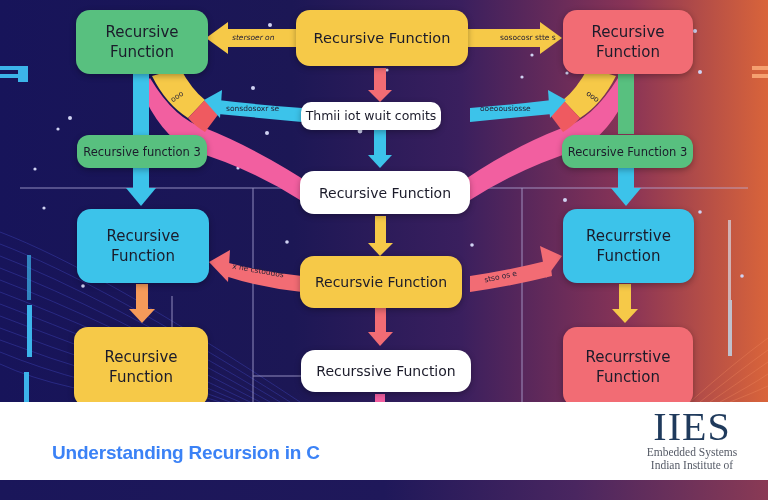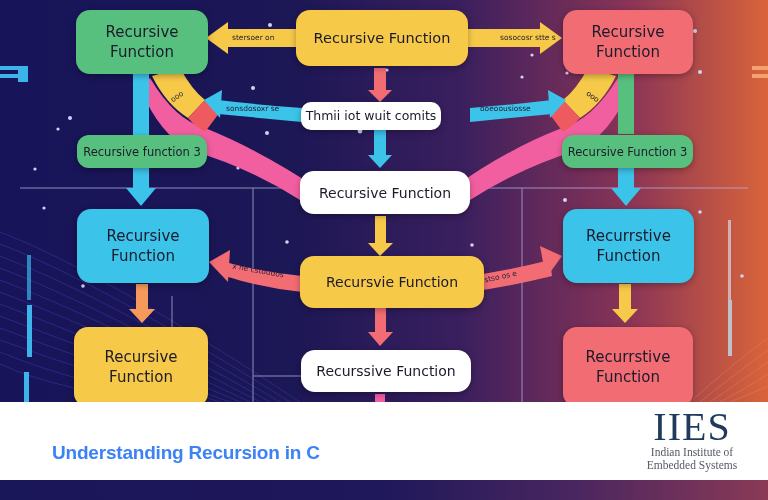--- a/index.html
+++ b/index.html
@@ -150,21 +150,21 @@
       <polygon points="204,100 222,90 220,118" fill="#3cc3ea"></polygon>
       <path d="M470 108 Q510 105 552 100 L552 114 Q510 118 470 122 Z" fill="#3cc3ea"></path>
       <polygon points="566,100 548,90 550,118" fill="#3cc3ea"></polygon>
       <path d="M225 262 Q262 272 302 276 L302 292 Q262 288 225 276 Z" fill="#f26c74"></path>
       <polygon points="209,262 230,250 228,282" fill="#f26c74"></polygon>
       <path d="M470 276 Q510 270 550 260 L552 276 Q512 286 470 292 Z" fill="#f26c74"></path>
       <polygon points="562,256 540,246 546,278" fill="#f26c74"></polygon>
     </g>
   </svg>
 
-  <span class="lbl" style="left:232px;top:33px;">stersoer on</span>
+  <span class="lbl" style="left:232px;top:33px;font-style:italic;">stersoer on</span>
   <span class="lbl" style="left:484px;top:33px;margin-left:16px;">sosocosr stte s</span>
   <span class="lbl" style="left:226px;top:104px;">sonsdosoxr se</span>
   <span class="lbl" style="left:480px;top:104px;">ooeoousiosse</span>
   <span class="lbl" style="left:170px;top:92px;transform:rotate(-35deg);">ooo</span>
   <span class="lbl" style="left:586px;top:92px;transform:rotate(35deg);">ooo</span>
   <span class="lbl" style="left:232px;top:266px;transform:rotate(10deg);">x ne cstoudos</span>
   <span class="lbl" style="left:484px;top:272px;transform:rotate(-12deg);">stso os  e</span>
 
   <div class="node green" style="left:76px;top:10px;width:132px;height:64px;">
       <span>Recursive Function</span>
@@ -186,21 +186,21 @@
   <div class="node white" style="left:301px;top:102px;width:140px;height:28px;font-size:12.5px;border-radius:10px;">
       <span>Thmii iot wuit comits</span>
     </div>
   <div class="node white" style="left:300px;top:171px;width:170px;height:43px;font-size:14px;">
       <span>Recursive Function</span>
     </div>
 
   <div class="node blue" style="left:77px;top:209px;width:132px;height:74px;">
       <span>Recursive Function</span>
     </div>
-  <div class="node yellow" style="left:300px;top:256px;width:184px;height:52px;font-size:14px;">
+  <div class="node yellow" style="left:300px;top:256px;width:162px;height:52px;font-size:14px;">
       <span>Recursvie Function</span>
     </div>
   <div class="node blue" style="left:563px;top:209px;width:131px;height:74px;">
       <span>Recurrstive Function</span>
     </div>
 
   <div class="node yellow" style="left:74px;top:327px;width:134px;height:80px;">
       <span>Recursive Function</span>
     </div>
   <div class="node white" style="left:301px;top:350px;width:170px;height:42px;font-size:14px;">
@@ -209,18 +209,18 @@
   <div class="node red" style="left:563px;top:327px;width:130px;height:80px;">
       <span>Recurrstive Function</span>
     </div>
 </div>
 
 <div id="footer">
   <div id="footer-title">Understanding Recursion in C</div>
   <div id="logo">
     <div id="logo-mark">IIES</div>
     <div id="logo-sub">
+      <div>Embedded Systems</div>
       <div>Indian Institute of</div>
-      <div>Embedded Systems</div>
     </div>
   </div>
 </div>
 <div id="bottom-band"></div>
 
 </body></html>

